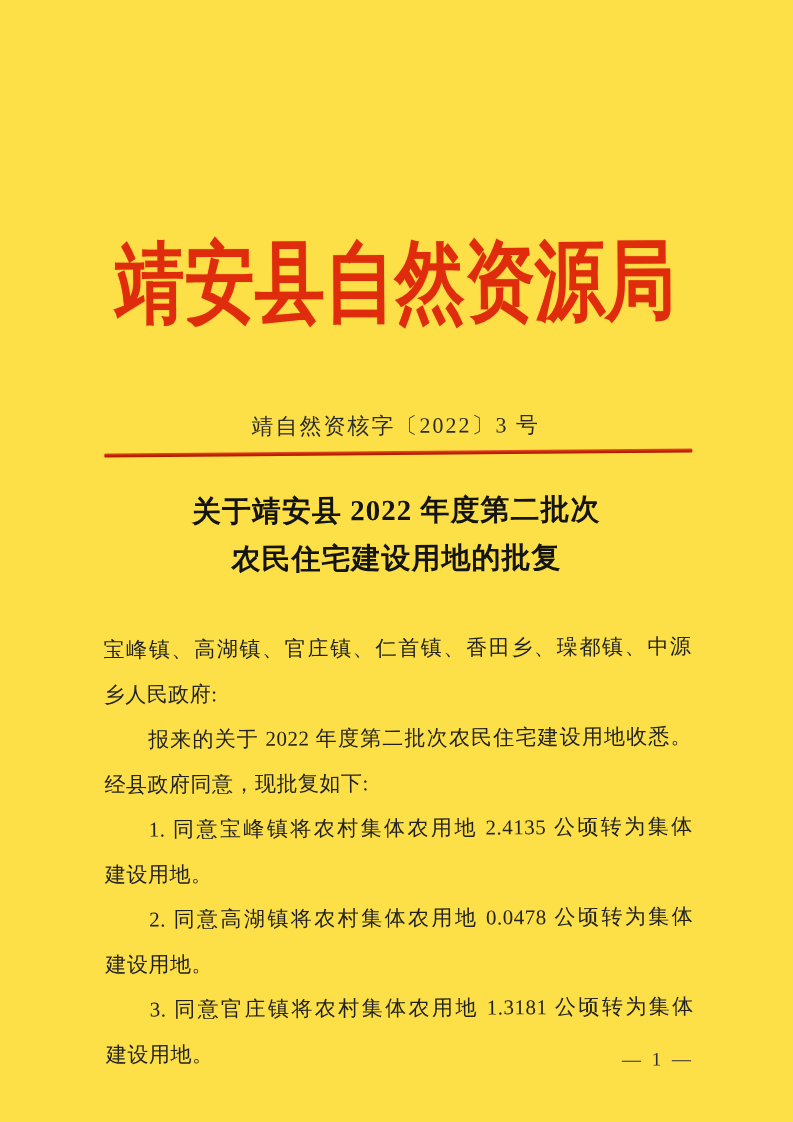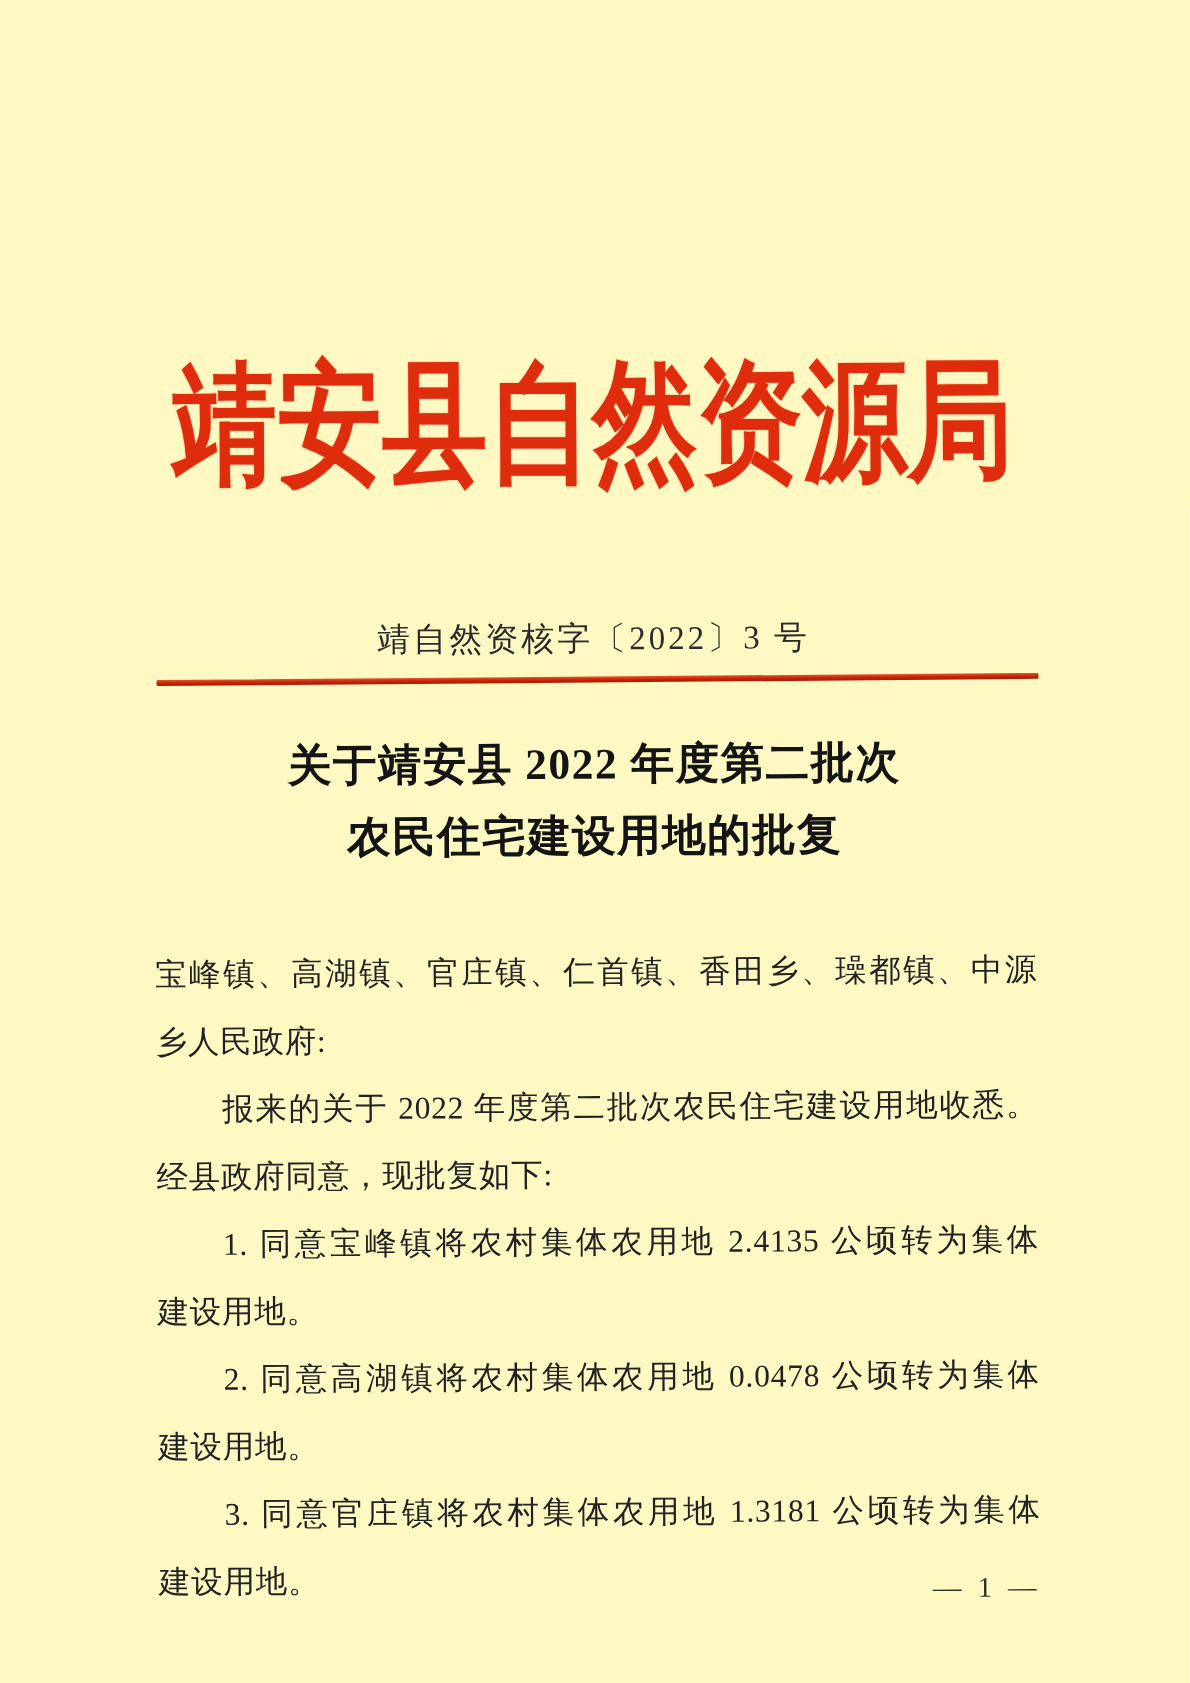--- a/index.html
+++ b/index.html
@@ -4,21 +4,21 @@
 <style>
   html, body {
     margin: 0;
     padding: 0;
     background: #ffffff;
   }
   .page {
     position: relative;
     width: 793px;
     height: 1122px;
-    background: #fef9c3;
+    background: #fde047;
     overflow: hidden;
     font-family: "Liberation Serif", "DejaVu Serif", serif;
     color: #1f1f1f;
   }
   
   .scan-content {
     position: absolute;
     inset: 0;
     transform: rotate(-0.35deg);
     transform-origin: 50% 50%;

